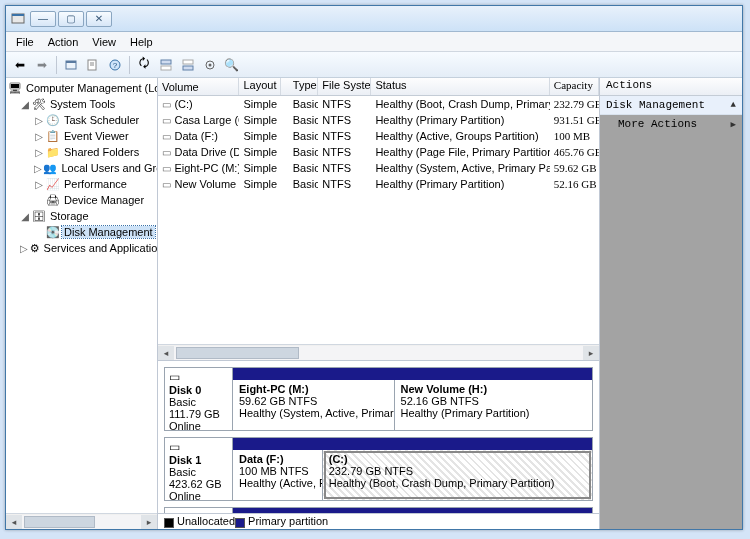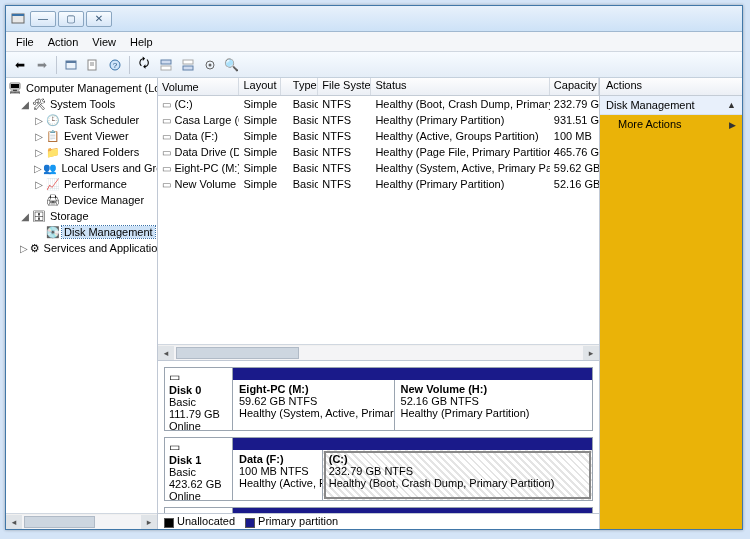--- a/index.html
+++ b/index.html
@@ -114,21 +114,21 @@
     white-space: nowrap;
   }
   .vollist { background:#fff; }
   .volrow { display:flex; height:16px; align-items:center; }
   .volrow .col { padding: 0 4px; overflow:hidden; white-space:nowrap; text-overflow:clip;}
   .col.vname{width:83px;display:flex;align-items:center;gap:3px;}
   .col.layout{width:42px;}
   .col.type{width:30px;margin-left:8px;}
   .col.fs{width:54px;}
   .col.status{width:182px;}
-  .col.cap{width:50px;text-align:left;}
+  .col.cap{width:50px;text-align:left;font-family:Liberation Serif, serif;}
   .volscroll { height:16px; background:#f0f0f0; border-top:1px solid #d0d7e0; display:flex;align-items:center;}
   .volscroll .sbtn{width:16px;height:14px;background:#e0e4e8;display:flex;align-items:center;justify-content:center;font-size:9px;color:#555;}
   .volscroll .track{flex:1;height:14px;background:#f4f4f6;position:relative;}
   .volscroll .thumb{position:absolute;left:2px;width:30%;height:12px;top:1px;background:#cdd6e0;border:1px solid #b0bac6;}
   .diskmap {
     flex:1;
     border-top:1px solid #c0c8d4;
     background:#fff;
     overflow:auto;
     position:relative;
@@ -159,26 +159,26 @@
     font-size:11px;
     background:#fff;
     overflow:hidden;
     white-space:nowrap;
   }
   .part:last-child{border-right:none;}
   .part.hatched{
     background: repeating-linear-gradient(45deg,#fff,#fff 3px,#e4e4e4 3px,#e4e4e4 5px);
     outline:2px solid #888;outline-offset:-3px;
   }
-  .legend{height:16px;border-top:1px solid #c0c8d4;display:flex;align-items:center;gap:10px;padding:0 6px;background:#fff;}
+  .legend{height:16px;border-top:1px solid #c0c8d4;display:flex;align-items:center;padding:0 6px;background:#fff;}
   .legend .sw{width:10px;height:10px;display:inline-block;border:1px solid #555;margin-right:3px;vertical-align:middle;}
   .actionspane {
     width: 142px;
-    background: #eab308;
-    display:flex;flex-direction:column;
+    background: #a3a3a3;
+    display:flex;flex-direction:column;font-family:Liberation Mono, monospace;
   }
   .actionshdr{height:18px;background:linear-gradient(#fdfdfe,#ebeff5);border-bottom:1px solid #c4ccd6;padding:1px 6px;font-weight:normal;}
   .actsec{background:#e8f0fb;padding:3px 6px;display:flex;align-items:center;justify-content:space-between;border-bottom:1px solid #d8e2ee;}
   .actsec .tri{font-size:9px;color:#333;}
   .actitem{padding:3px 6px 3px 18px;display:flex;align-items:flex-end;justify-content:space-between;}
   .actitem .tri{font-size:9px;color:#333;}
   svg{display:block;}
 </style>
 </head>
 <body>

